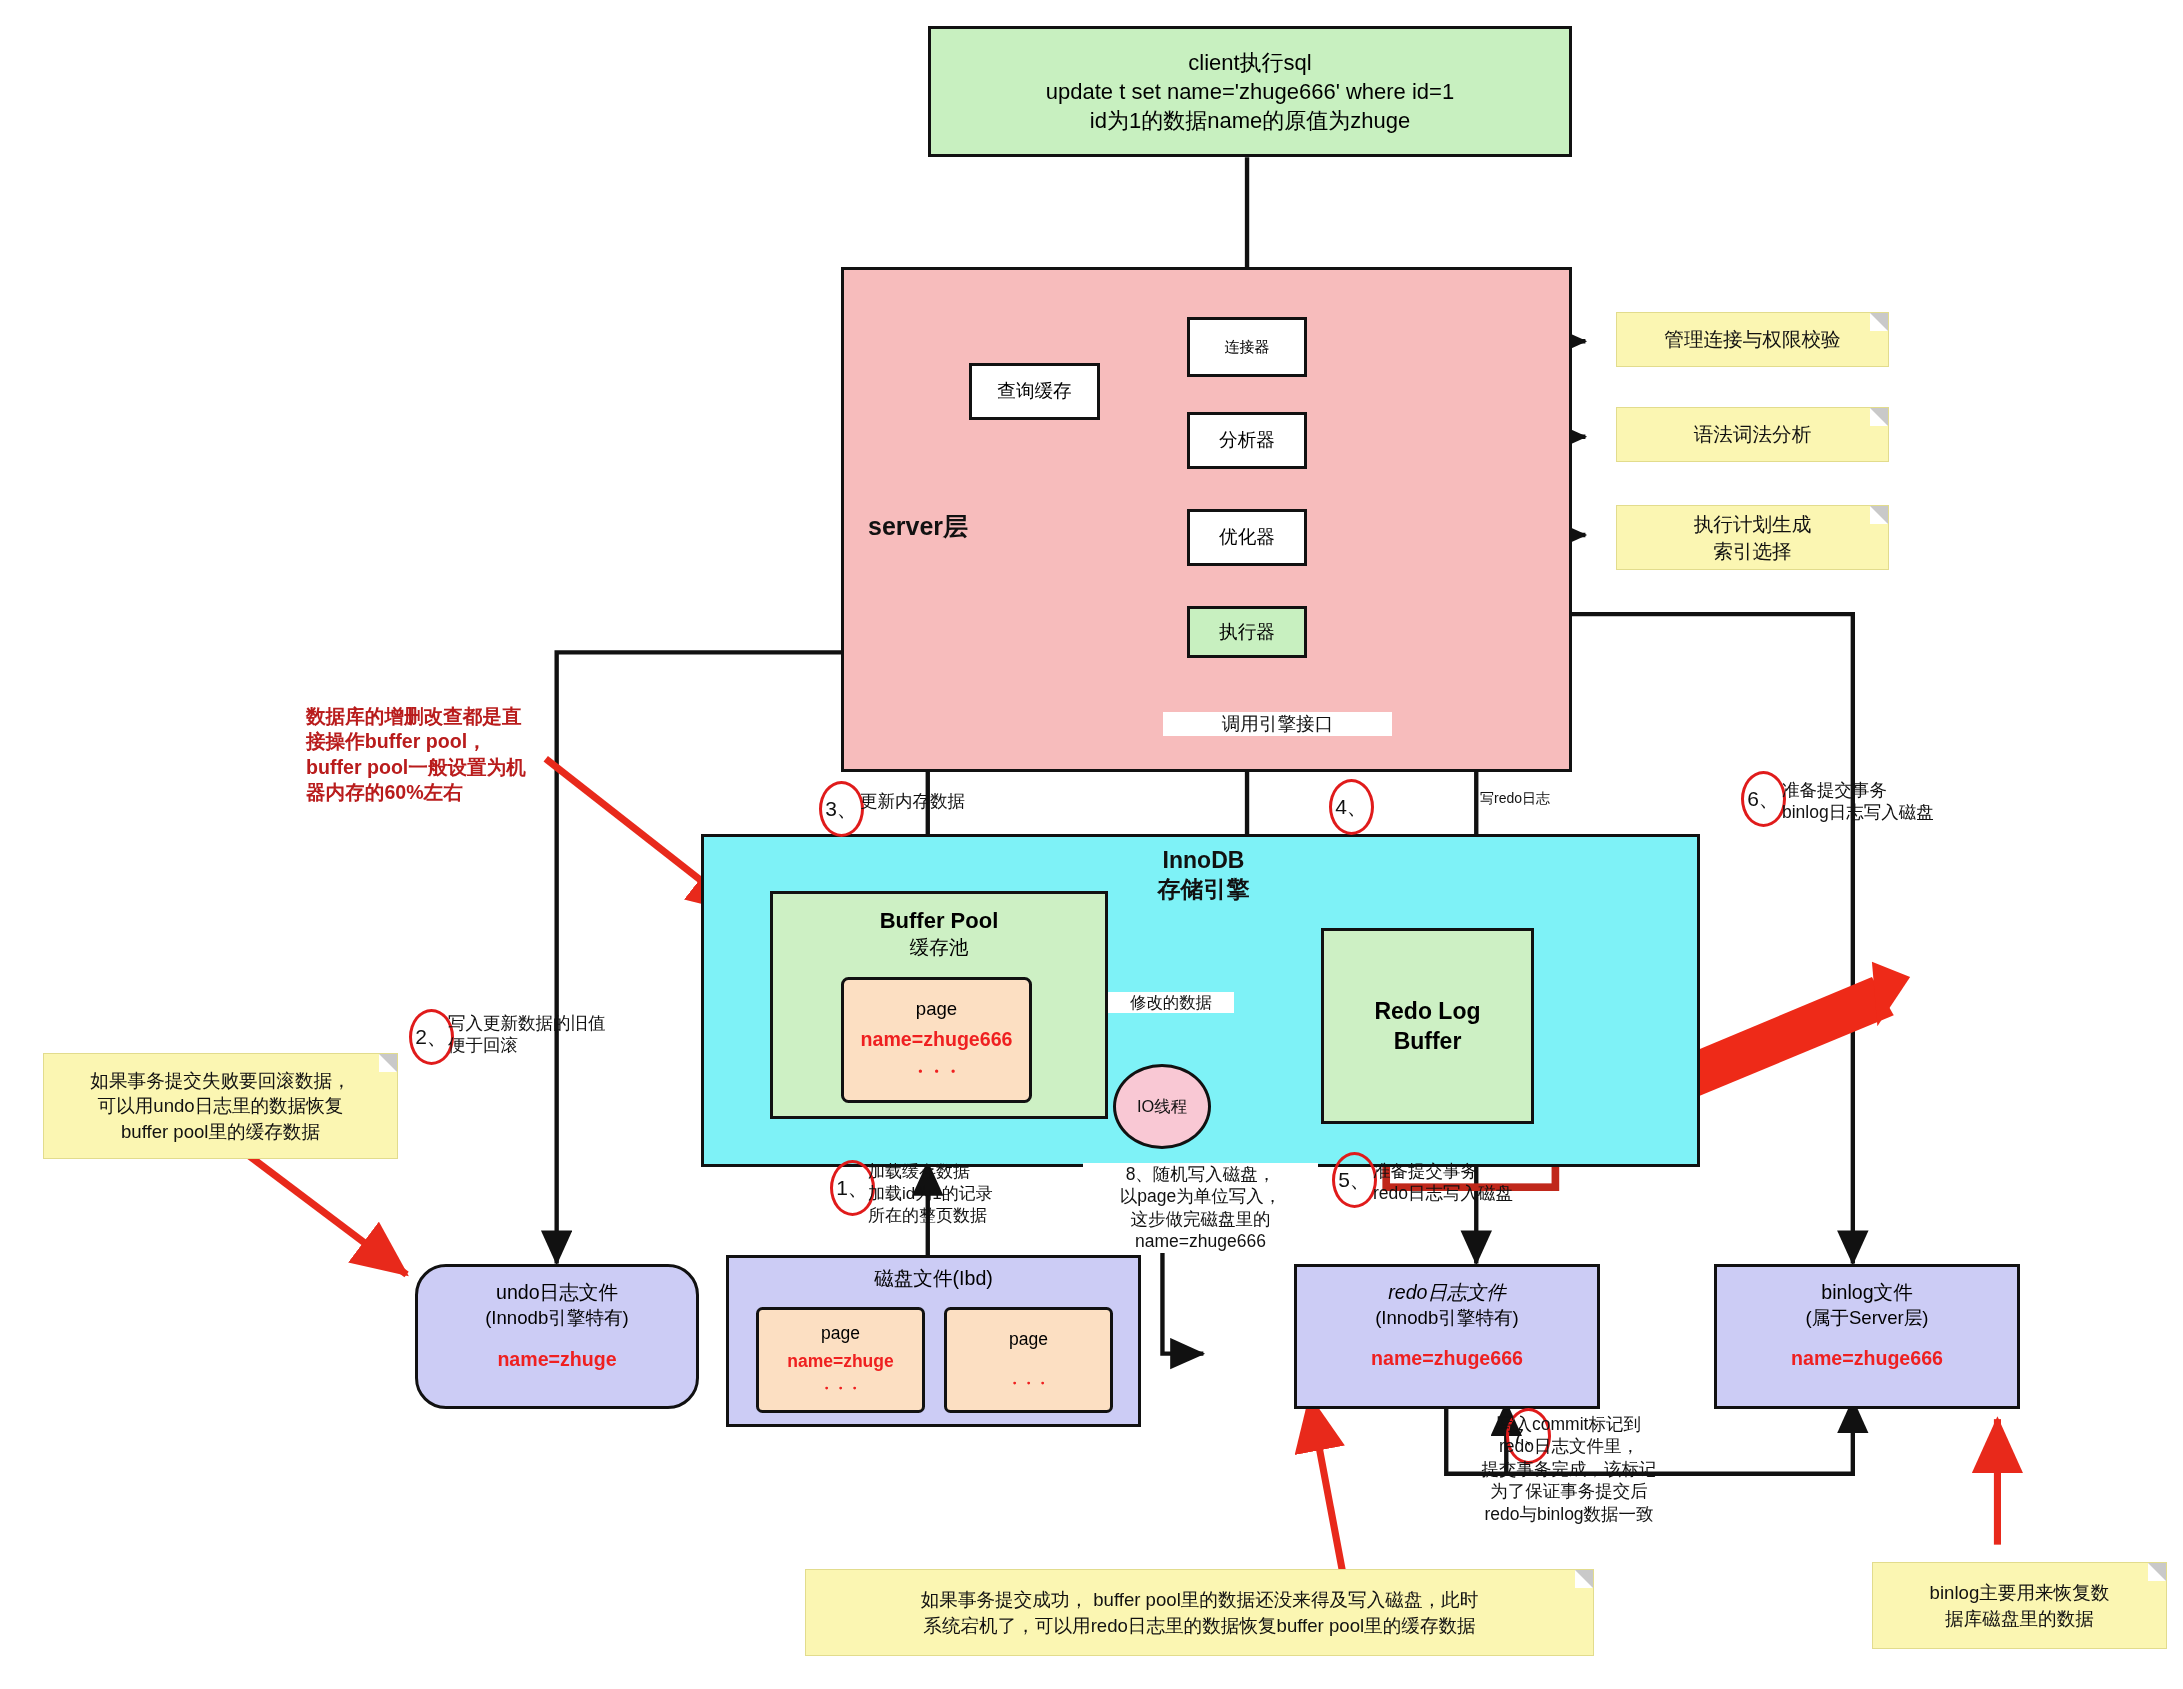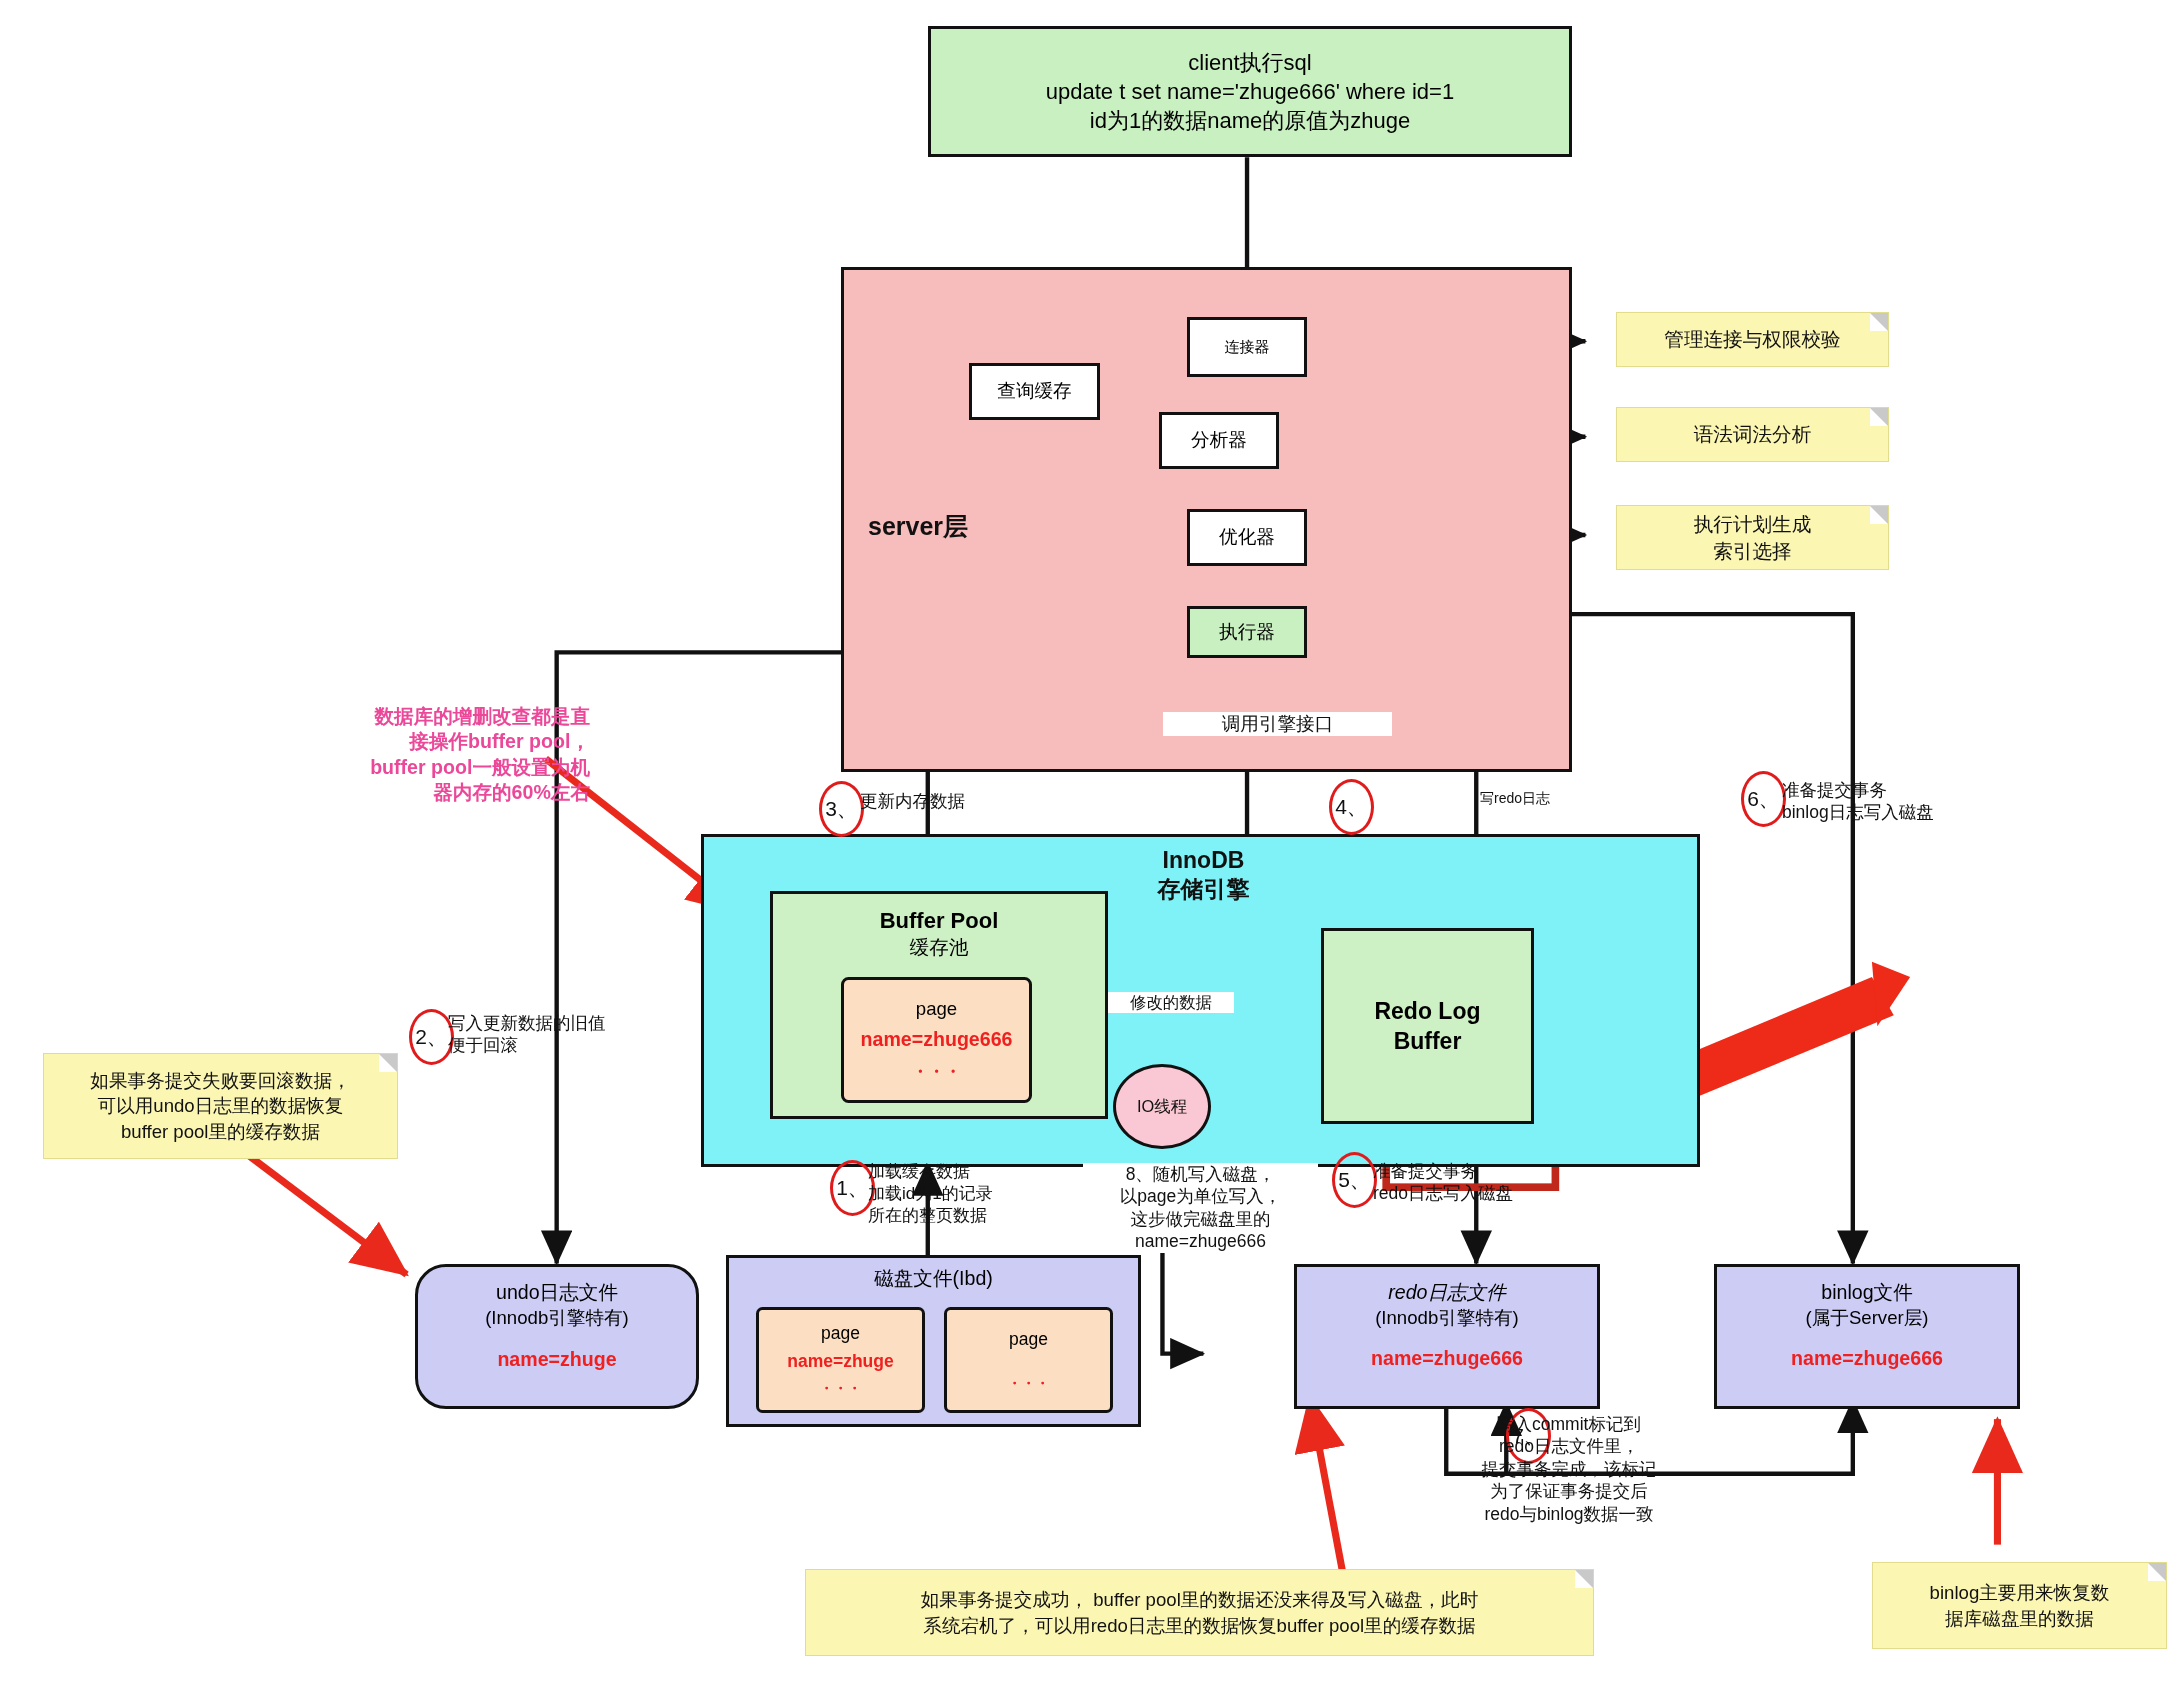--- a/index.html
+++ b/index.html
@@ -10,21 +10,21 @@
   .green{background:#c8f0c0;}
   .pink{background:#f7bcbc;}
   .cyan{background:#7ef2f7;}
   .lgreen{background:#cdf0c4;}
   .white{background:#ffffff;}
   .purple{background:#ccccf5;}
   .peach{background:#fcdfc2;}
   .pinkell{background:#f9c8d4;}
   .note{background:#fbf6b2;border:0.5px solid #e2dc8d;display:flex;align-items:center;justify-content:center;text-align:center;line-height:1.35;color:#111;}
   .note::after{content:"";position:absolute;top:0;right:0;border-width:0 18.6px 18.6px 0;border-style:solid;border-color:#ffffff #c9c9c9;}
-  .redtext{color:#ec4899;font-weight:bold;text-align:right;line-height:1.3;}
+  .redtext{color:#b91c1c;font-weight:bold;text-align:left;line-height:1.3;}
   .lbl{position:absolute;background:#ffffff;color:#111;text-align:center;line-height:1.28;white-space:pre-line;}
   .lblnb{position:absolute;color:#111;text-align:center;line-height:1.28;white-space:pre-line;}
   .stepnum{position:absolute;border:3.8px solid #e01b1b;border-radius:50%;color:#111;display:flex;align-items:center;justify-content:center;}
   .redname{color:#ef2020;font-weight:bold;}
   svg.ov{position:absolute;left:0;top:0;width:2183px;height:1690px;pointer-events:none;}
   .ctr{display:flex;flex-direction:column;align-items:center;justify-content:center;}
 </style>
 </head>
 <body>
 
@@ -102,21 +102,21 @@
   <div class="abs box pink" style="left:841px;top:267px;width:731px;height:505px;justify-content:flex-start;align-items:flex-start;">
   </div>
   <div class="abs" style="left:868px;top:510px;width:175px;font-size:25px;font-weight:bold;color:#111;">server层</div>
 
   <div class="abs box white ctr" style="left:1187px;top:317px;width:120px;height:60px;font-size:15px;">
     <span>连接器</span>
   </div>
   <div class="abs box white ctr" style="left:969px;top:363px;width:131px;height:57px;font-size:18.6px;">
     <span>查询缓存</span>
   </div>
-  <div class="abs box white ctr" style="left:1159px;top:412px;width:120px;height:57px;font-size:18.6px;">
+  <div class="abs box white ctr" style="left:1187px;top:412px;width:120px;height:57px;font-size:18.6px;">
     <span>分析器</span>
   </div>
   <div class="abs box white ctr" style="left:1187px;top:509px;width:120px;height:57px;font-size:18.6px;">
     <span>优化器</span>
   </div>
   <div class="abs box green ctr" style="left:1187px;top:606px;width:120px;height:52px;font-size:18.6px;">
     <span>执行器</span>
   </div>
 
   <div class="lbl" style="left:1163px;top:712px;width:229px;font-size:18.6px;">调用引擎接口</div>

